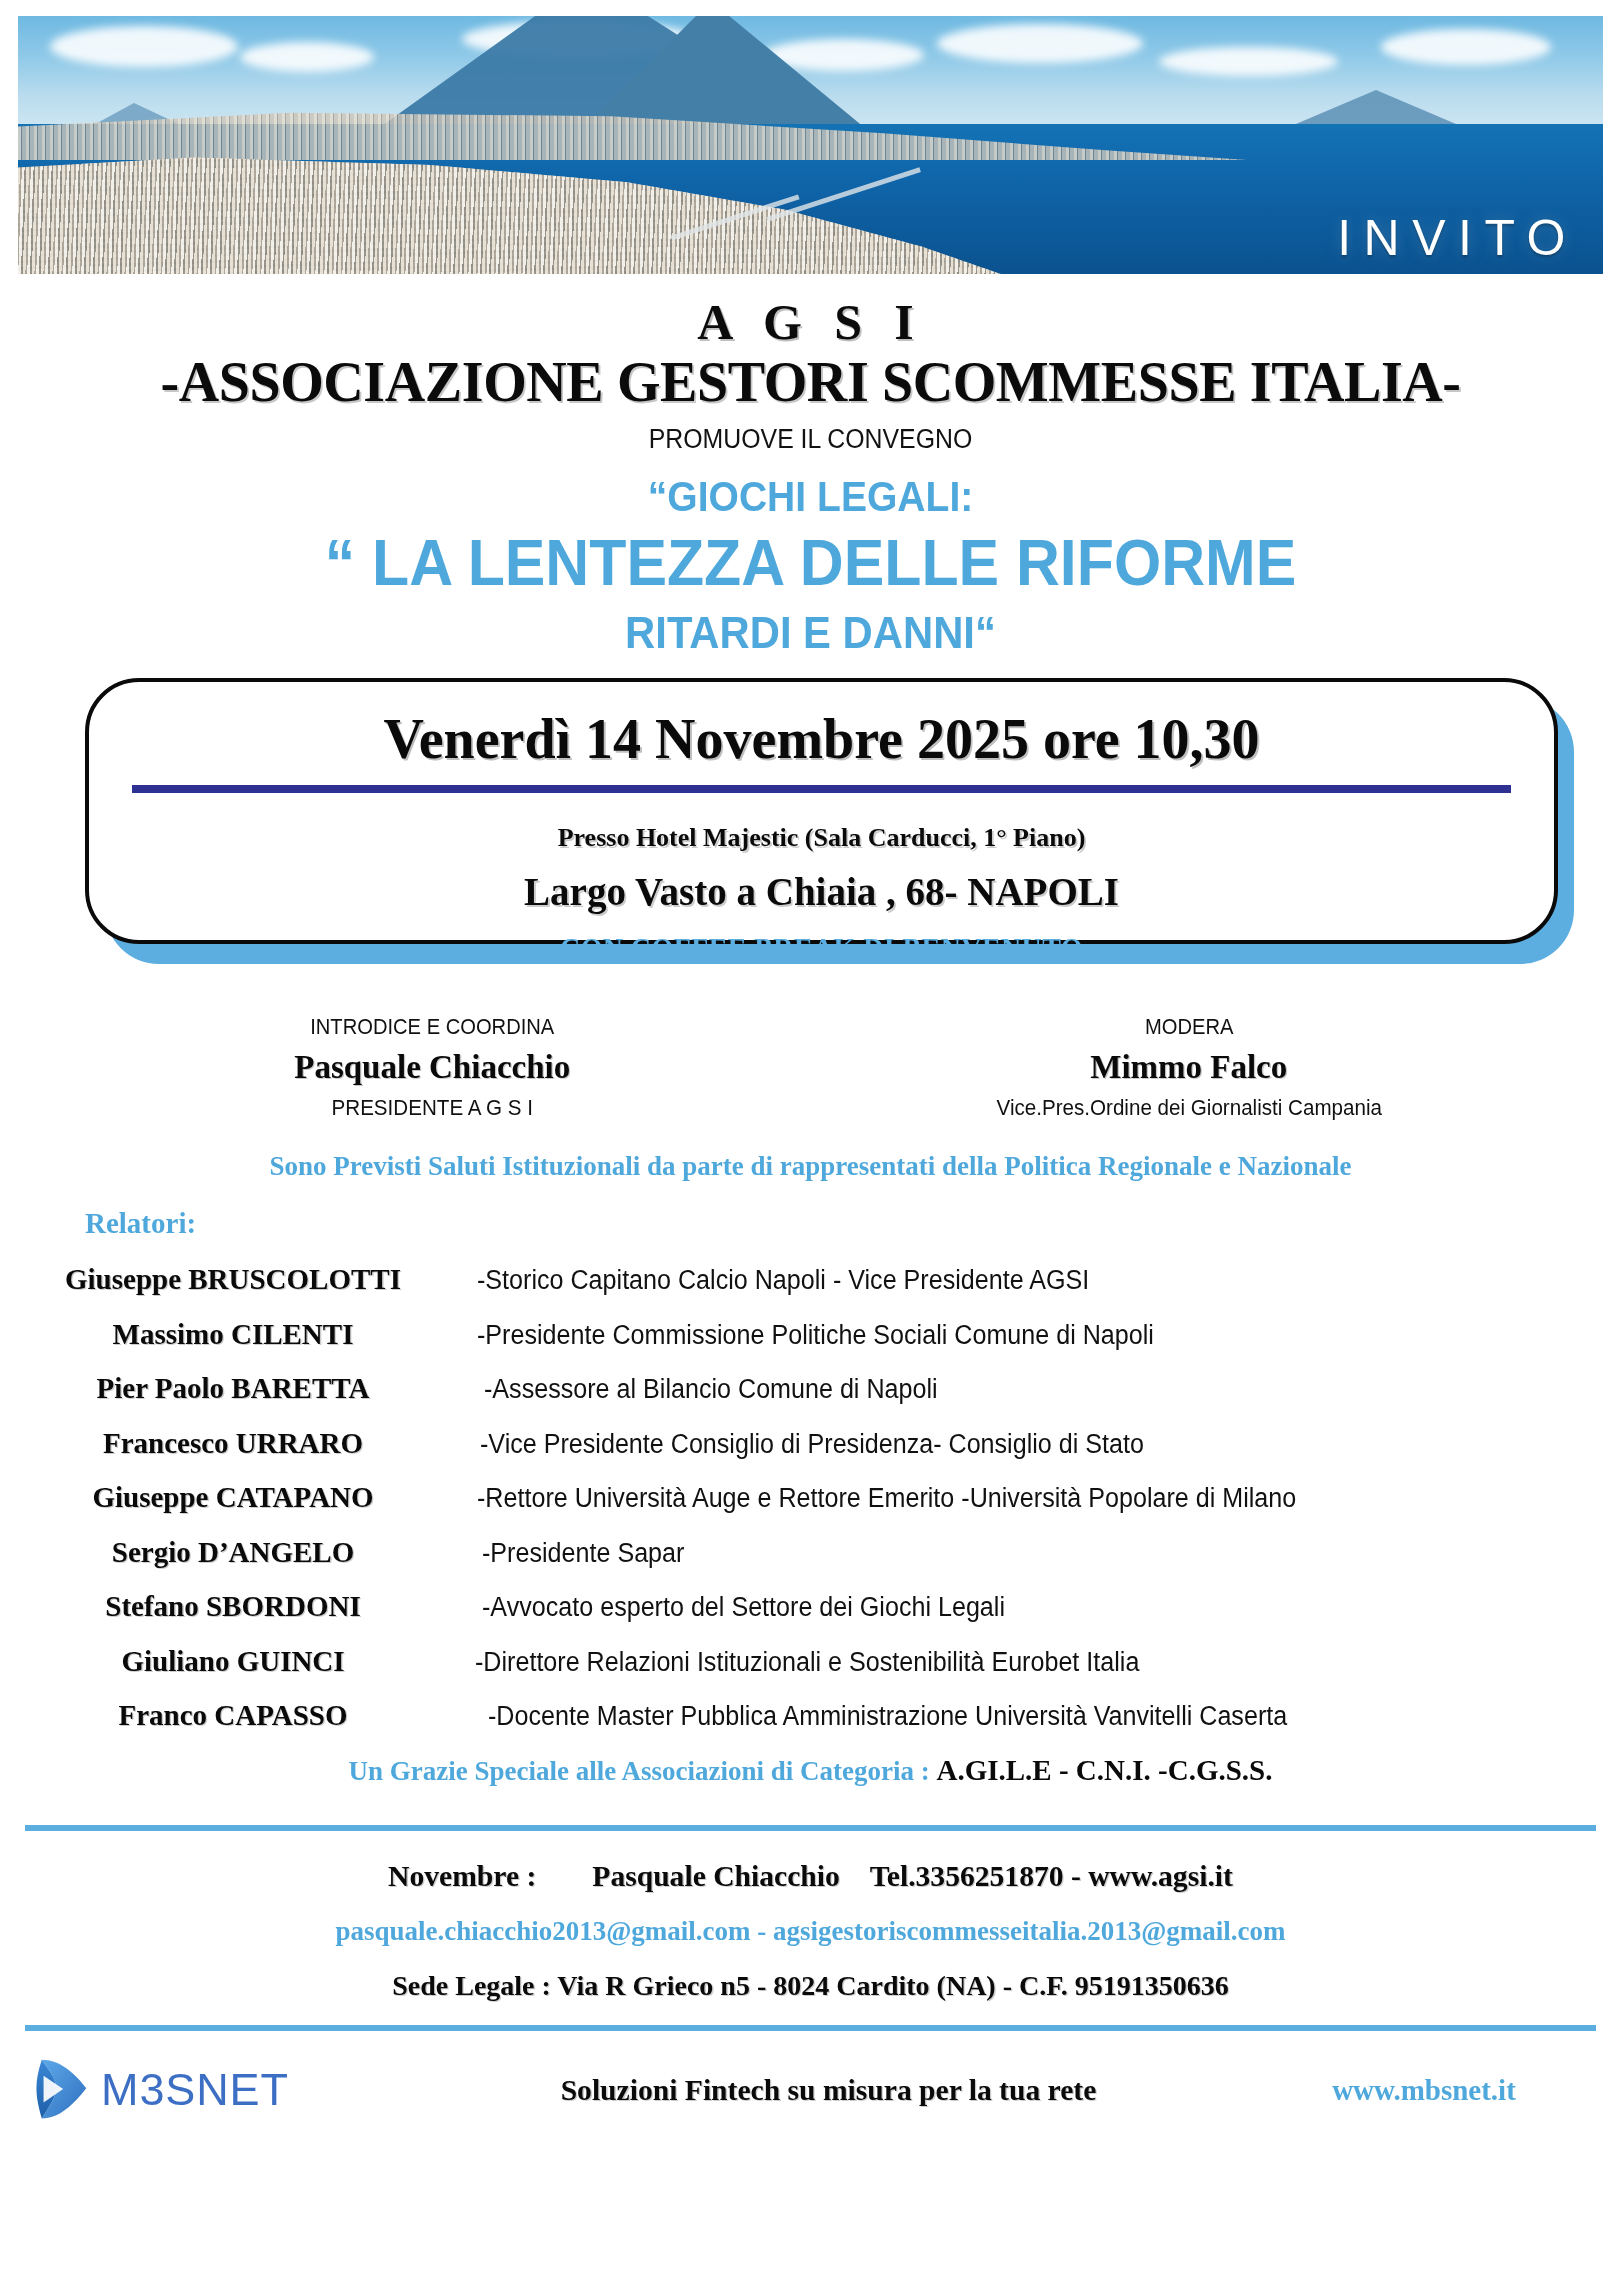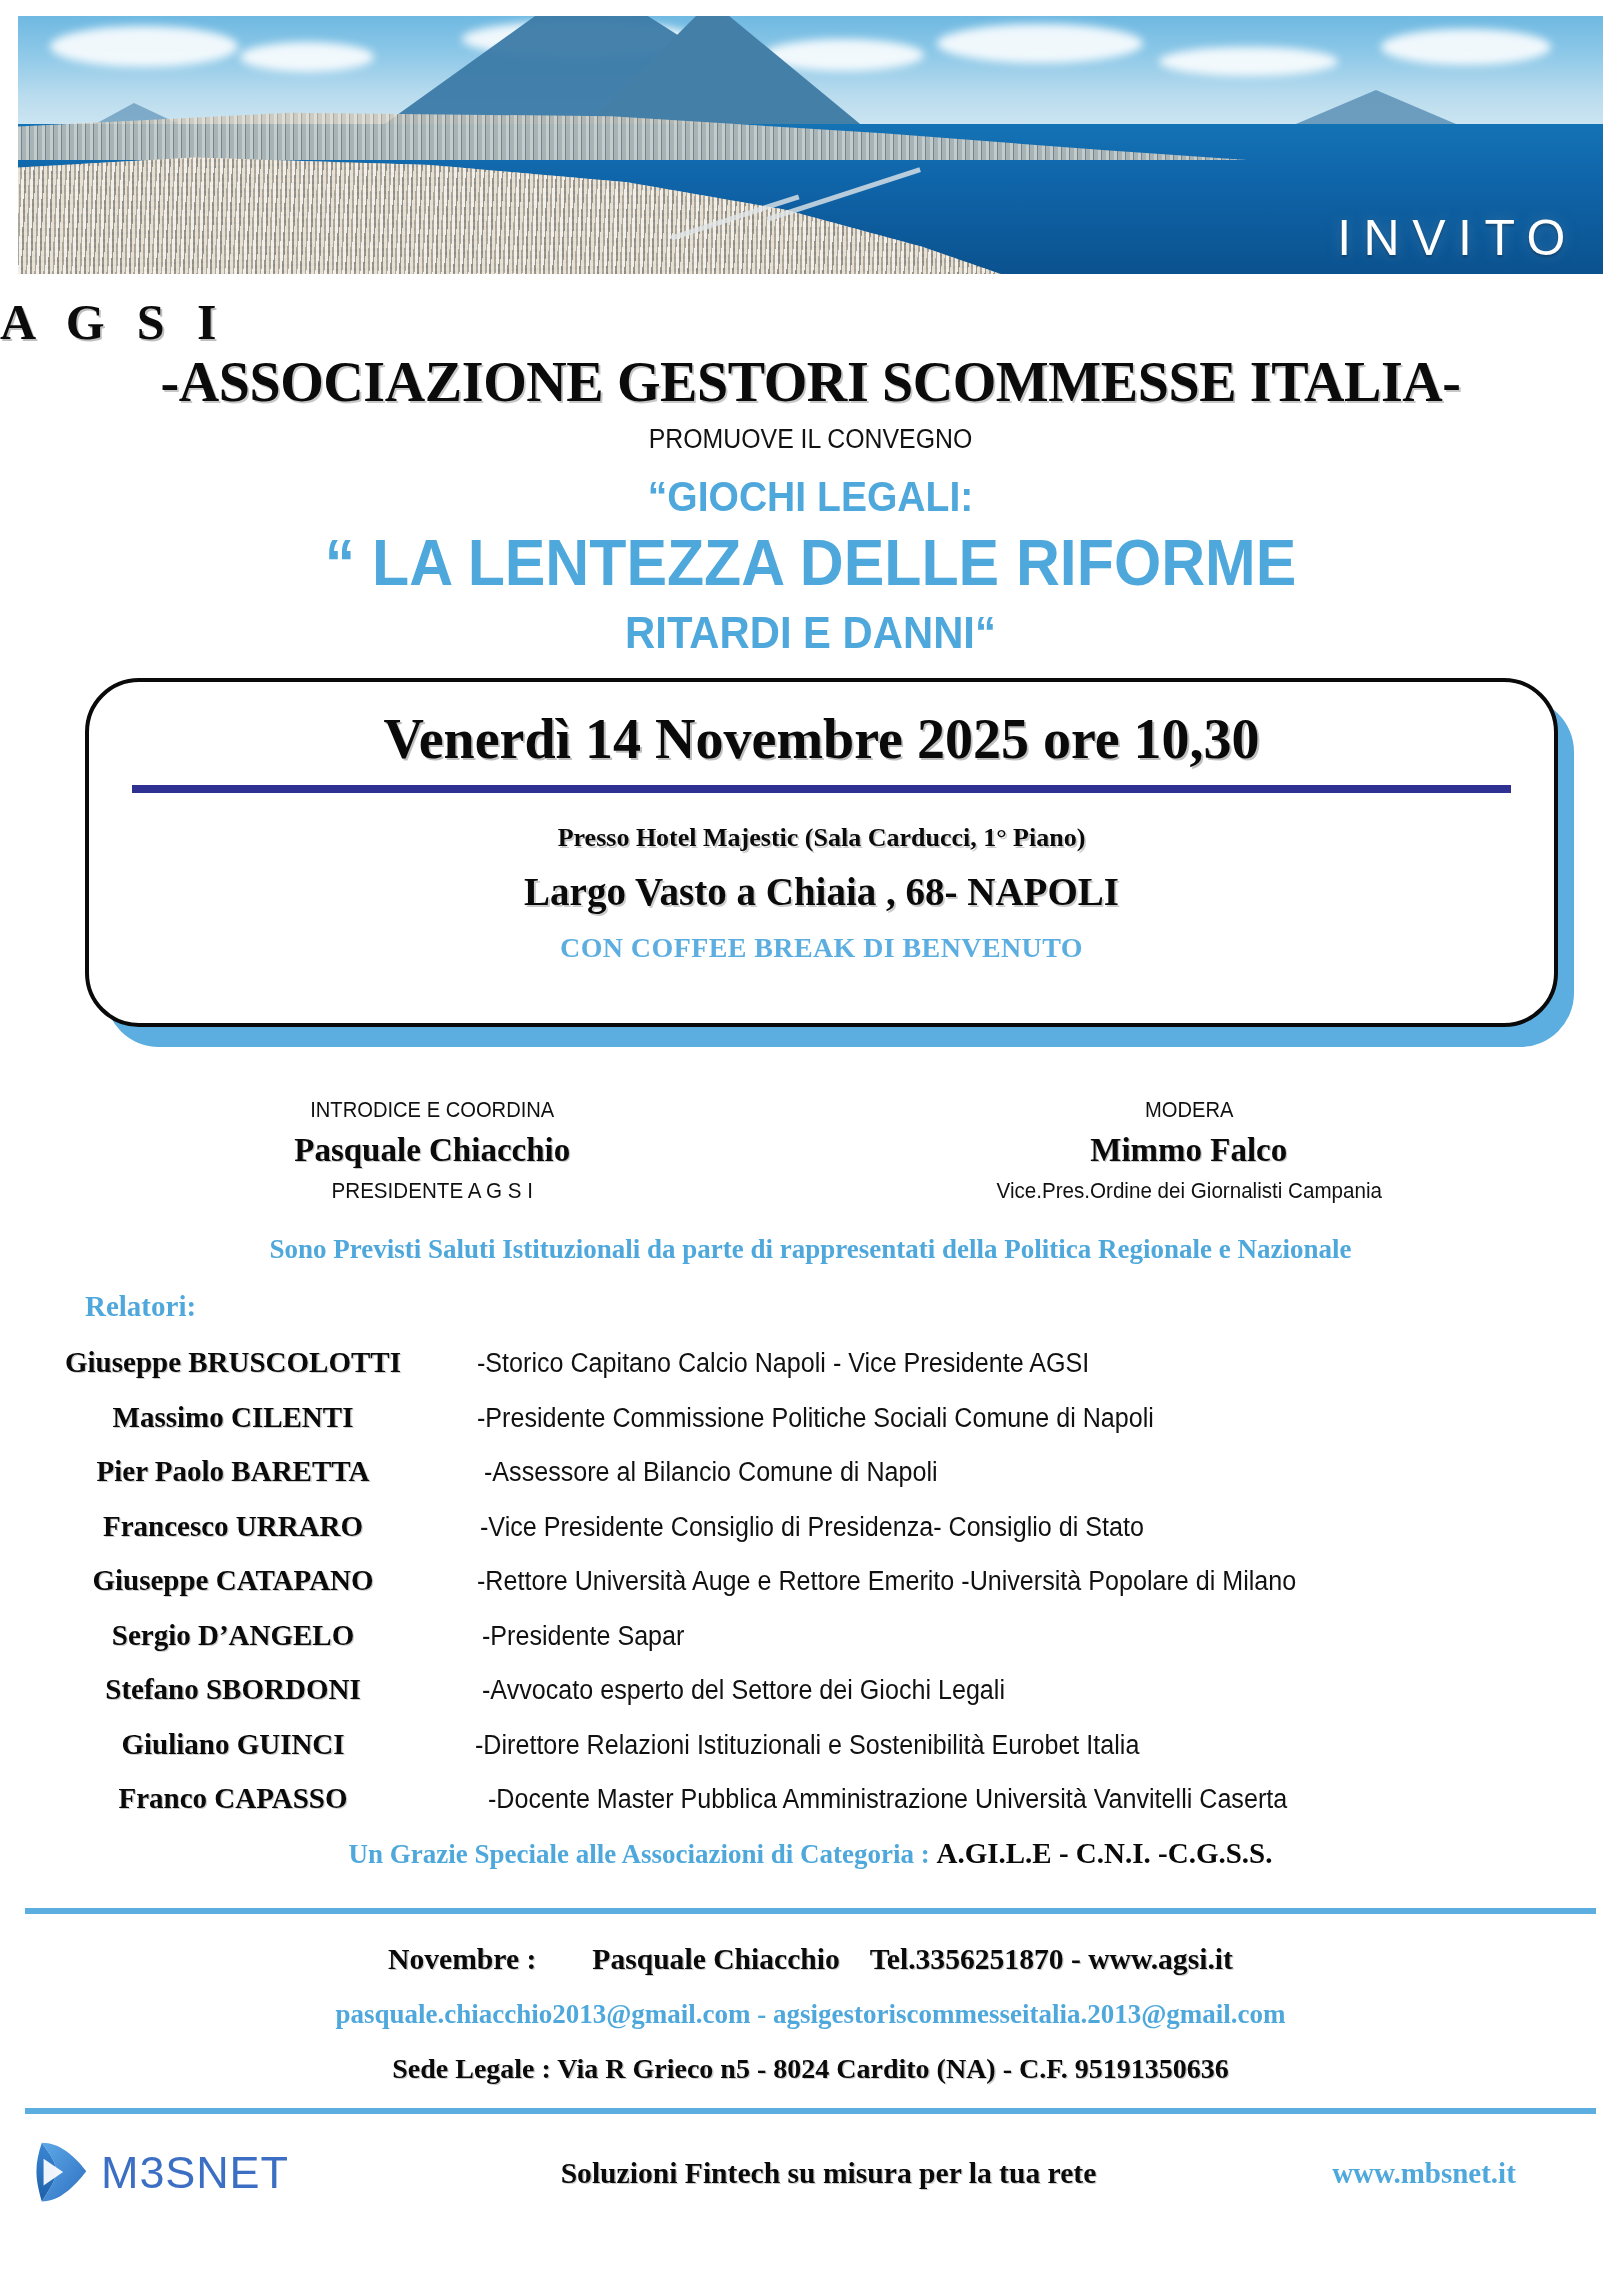--- a/index.html
+++ b/index.html
@@ -123,20 +123,21 @@
     color: #ffffff;
     font-family: "Liberation Sans", sans-serif;
     font-size: 50px;
     font-weight: 400;
     letter-spacing: 12.5px;
     text-shadow: 0 0 12.5px rgba(60,120,170,.9), 0 1.8px 2.7px rgba(0,0,0,.35);
   }
 
   
   .agsi {
+    text-align: center;
     font-family: "Liberation Serif", serif;
     font-weight: bold;
     font-size: 50px;
     letter-spacing: 9.9px;
     color: #0b0b0b;
     margin-top: 21.5px;
     line-height: 1.05;
     text-shadow: 1.8px 1.8px 0 rgba(0,0,0,.25);
   }
   .assoc {
@@ -184,21 +185,21 @@
     font-size: 44px;
     color: #4FA8DC;
     margin-top: 10.7px;
     transform: scaleX(.95);
   }
 
   
   .box-wrap {
     position: relative;
     margin: 19.7px 63px 0 85px;
-    height: 349px;
+    height: 266px;
   }
   .box-shadow-layer {
     position: absolute;
     left: 19.7px;
     top: 19.7px;
     right: -16px;
     bottom: -19.7px;
     background: #5CAEE0;
     border-radius: 54px;
   }

